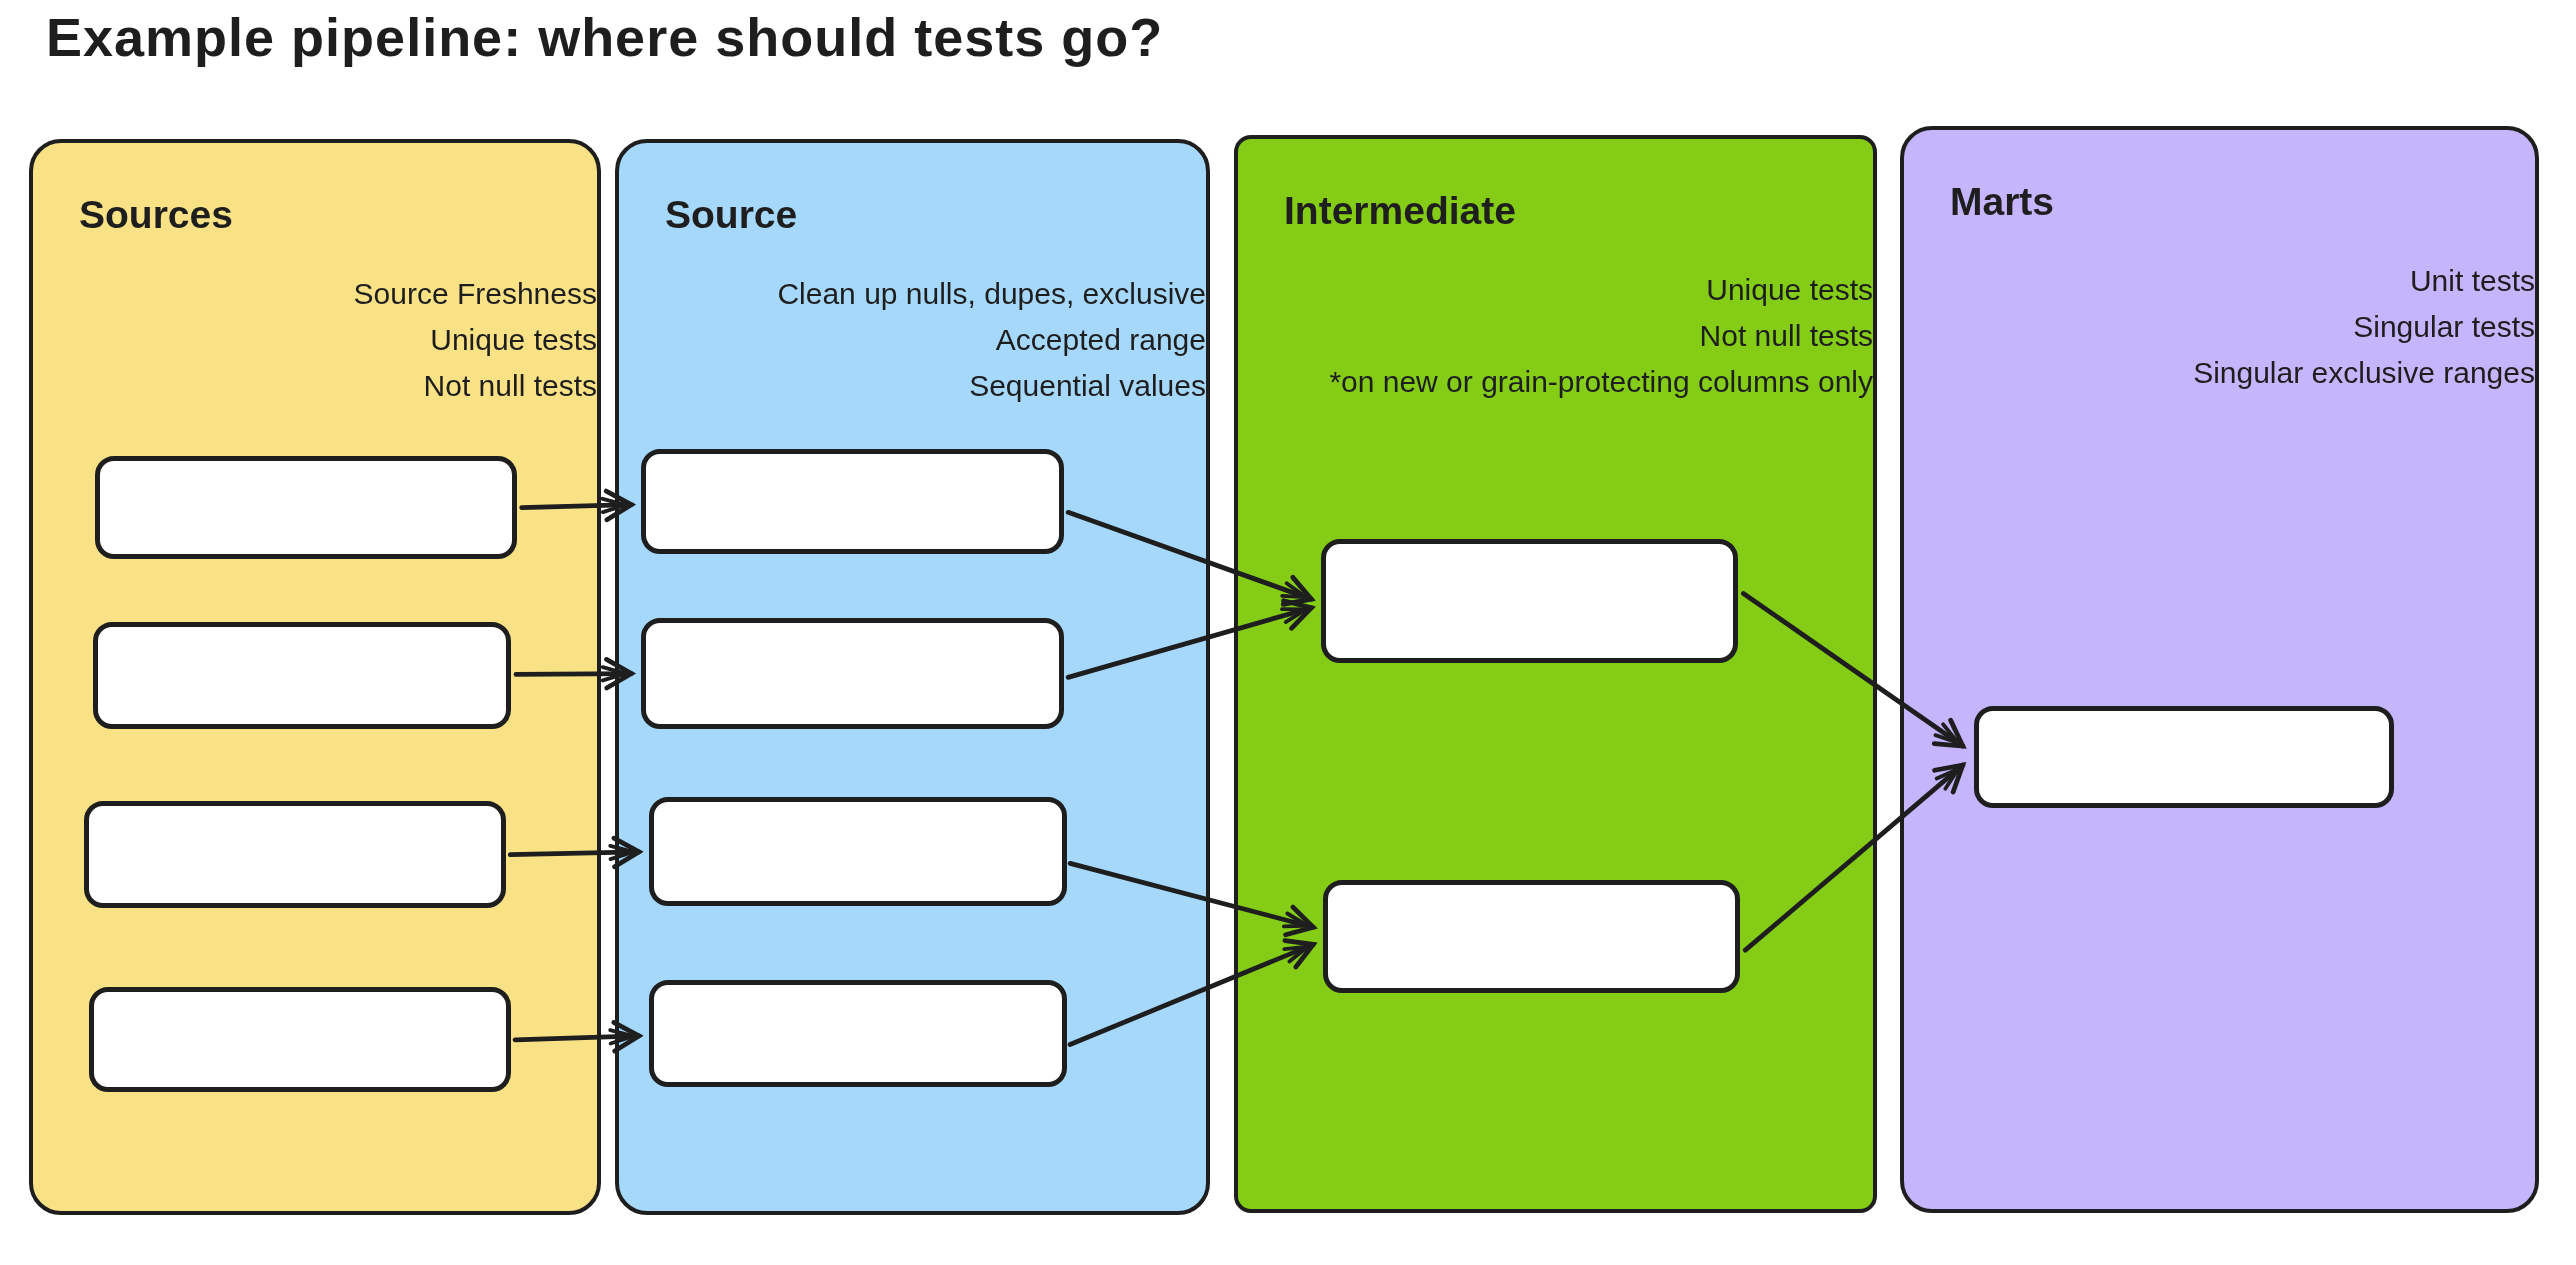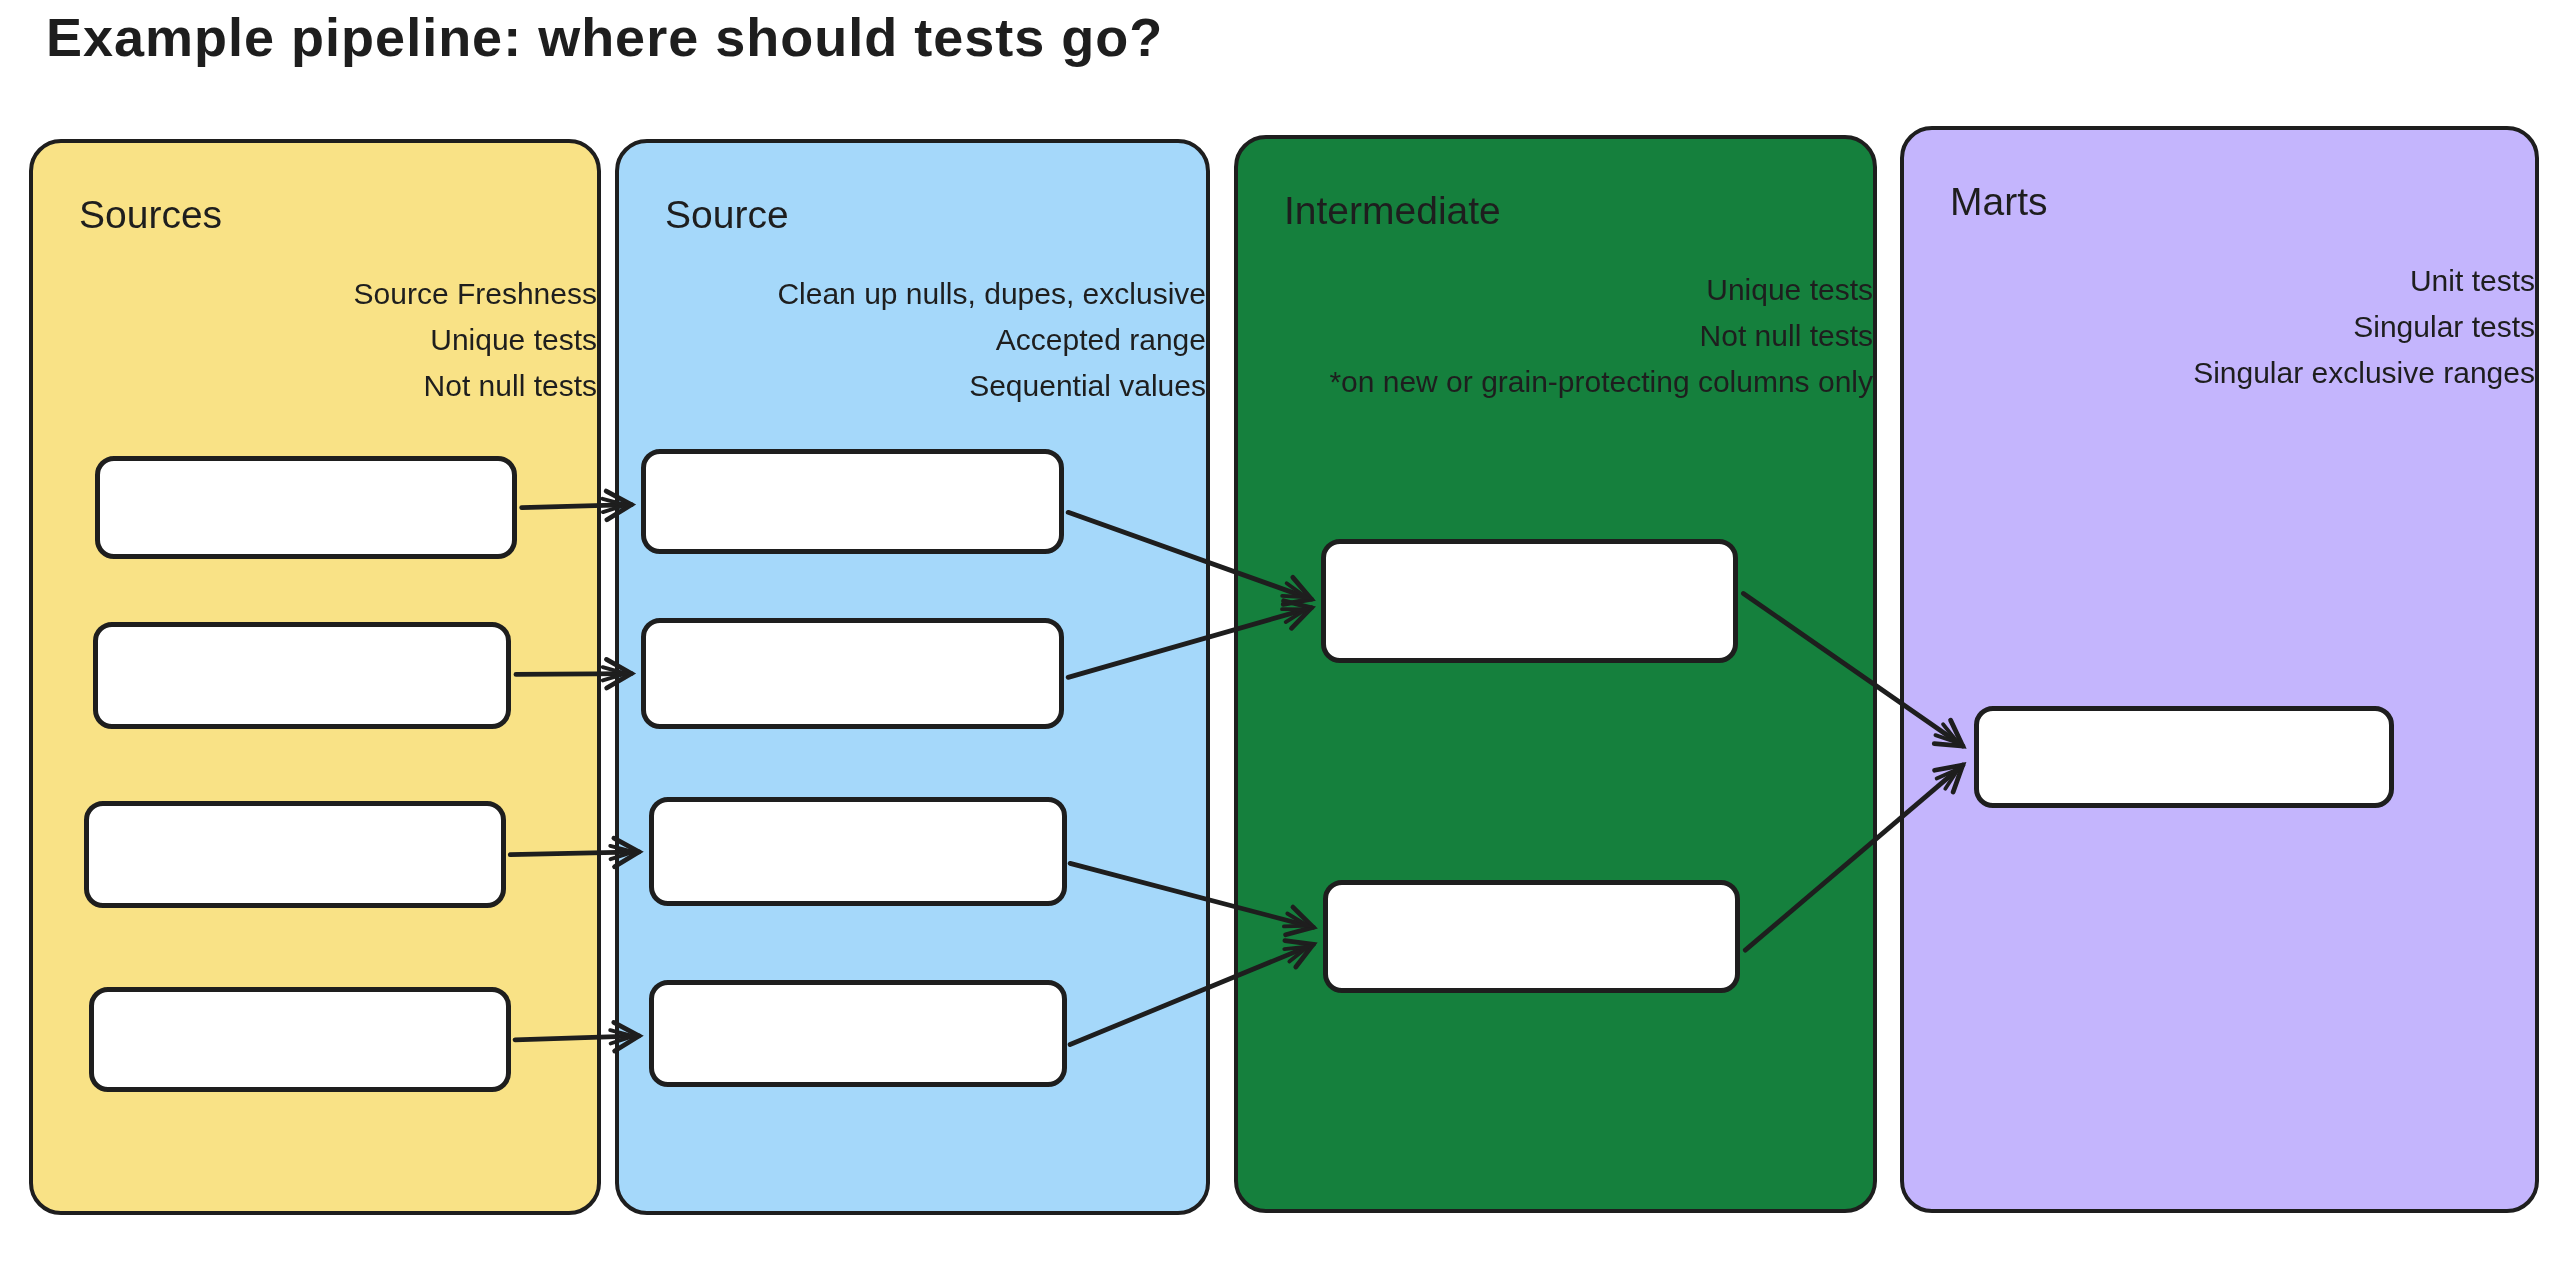--- a/index.html
+++ b/index.html
@@ -34,21 +34,21 @@
     border-radius: 32px;
     z-index: 1;
   }
   .panel-sources      { left: 29px;   top: 139px; width: 572px; height: 1076px; }
   .panel-staging      { left: 615px;  top: 139px; width: 595px; height: 1076px; }
   .panel-intermediate { left: 1234px; top: 135px; width: 643px; height: 1078px; }
   .panel-marts        { left: 1900px; top: 126px; width: 639px; height: 1087px; }
   .panel-header {
     margin: 50px 0 0 46px;
     font-size: 39px;
-    font-weight: 400;
+    font-weight: 700;
     color: #1e1e1e;
     white-space: nowrap;
   }
   .panel-notes {
     margin: 34px 0 0 46px;
     font-size: 30px;
     font-weight: 400;
     color: #1e1e1e;
     line-height: 46px;
     white-space: nowrap;
@@ -94,21 +94,21 @@
 
   <section class="panel panel-staging" style="background-color: rgb(165, 216, 250);">
     <div class="panel-header">Source</div>
     <div class="panel-notes">
       <div>Clean up nulls, dupes, exclusive</div>
       <div>Accepted range</div>
       <div>Sequential values</div>
     </div>
   </section>
 
-  <section class="panel panel-intermediate" style="background-color: #15803d;">
+  <section class="panel panel-intermediate" style="background-color: #84cc16; border-radius: 17px;">
     <div class="panel-header">Intermediate</div>
     <div class="panel-notes">
       <div>Unique tests</div>
       <div>Not null tests</div>
       <div>*on new or grain-protecting columns only</div>
     </div>
   </section>
 
   <section class="panel panel-marts" style="background-color: #c4b5fd;">
     <div class="panel-header">Marts</div>

